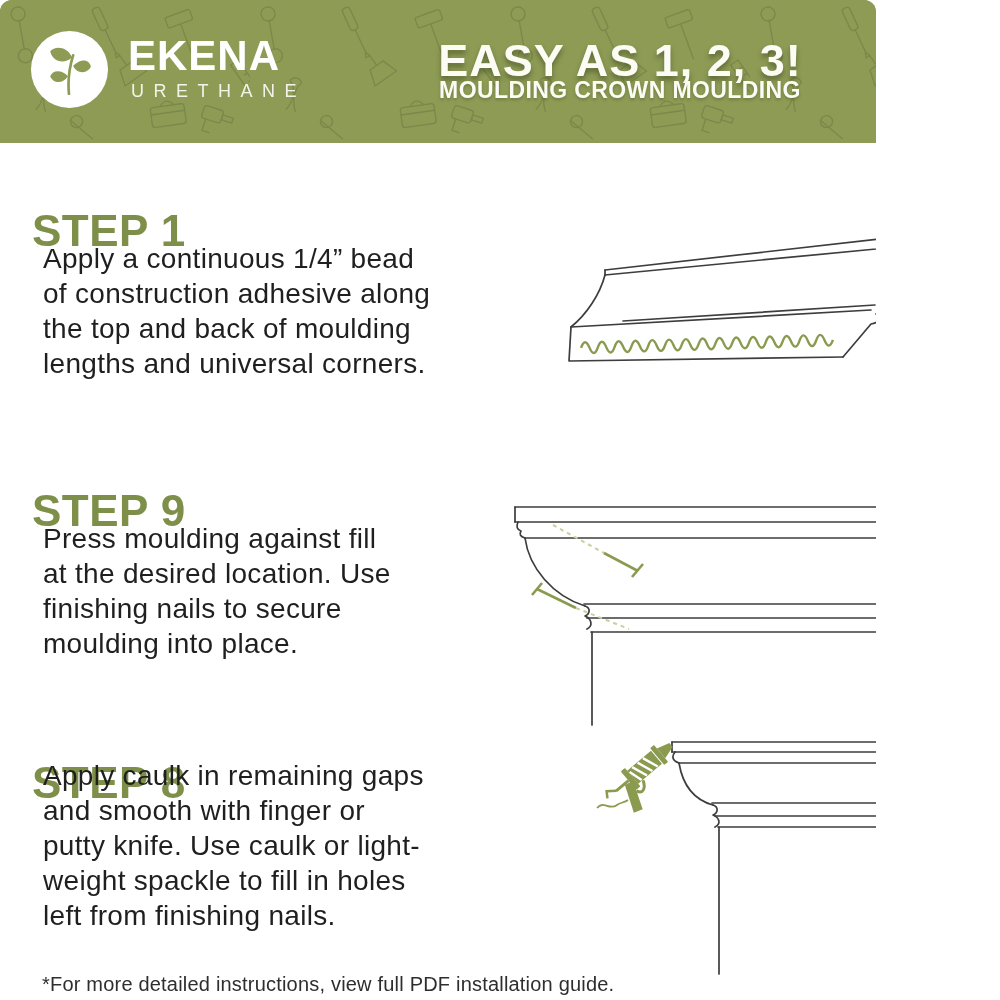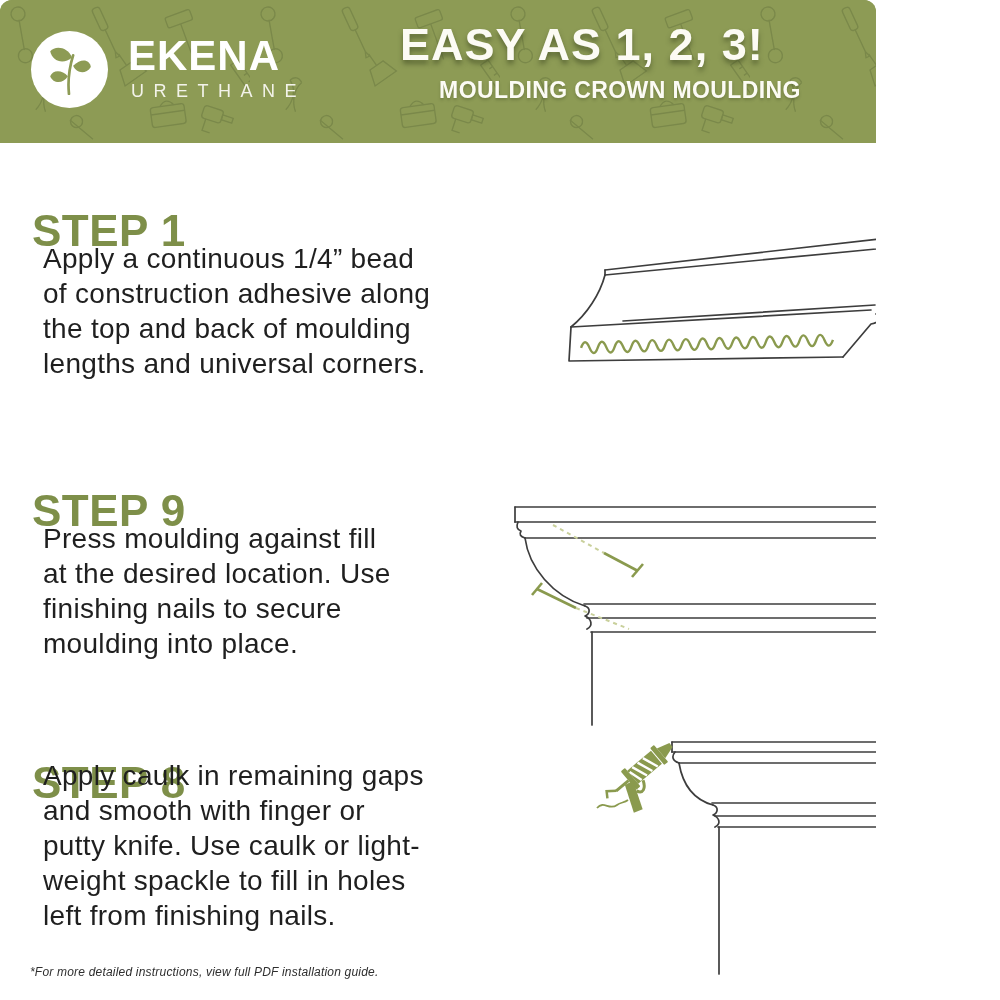--- a/index.html
+++ b/index.html
@@ -8,41 +8,41 @@
 
   
   .hero{position:absolute;left:0;top:0;width:1000px;height:143px;background:#8d9b55;overflow:hidden;}
   .hero-bg{position:absolute;left:0;top:0;}
   .logo-circle{position:absolute;left:31px;top:31px;width:77px;height:77px;background:#ffffff;
                border-radius:50%;display:flex;align-items:center;justify-content:center;}
   .brand{position:absolute;left:128px;top:35px;font-size:42px;font-weight:800;color:#ffffff;
          letter-spacing:1px;line-height:1;}
   .brand-sub{position:absolute;left:131px;top:82px;font-size:18px;font-weight:400;color:#f3f3ea;
              letter-spacing:9.5px;line-height:1;}
-  .hero-title{position:absolute;left:400px;top:22px;width:440px;
+  .hero-title{position:absolute;left:400px;top:38px;width:440px;text-align:center;
               font-size:45px;font-weight:800;letter-spacing:1px;line-height:1;color:#fcfbf4;
               text-shadow:0 4px 5px rgba(50,60,25,.5);}
   .hero-subtitle{position:absolute;left:400px;top:77px;width:440px;text-align:center;
                  font-size:23px;font-weight:700;letter-spacing:.4px;color:#fcfbf4;
                  text-shadow:0 2px 3px rgba(50,60,25,.3);}
 
   
   .step-heading{position:absolute;font-size:44px;font-weight:700;color:#7e8f49;line-height:1;letter-spacing:.5px;}
   .step-body{position:absolute;width:490px;font-size:28px;line-height:35px;color:#1f1f1f;
              letter-spacing:.3px;white-space:pre-line;margin-left:11px;}
   #s1h{left:32px;top:172px;} #s1b{left:32px;top:213px;}
   #s2h{left:32px;top:452px;} #s2b{left:32px;top:493px;}
   #s3h{left:32px;top:724px;} #s3b{left:32px;top:730px;}
   .illus{position:absolute;}
   #svg1{left:545px;top:226px;} #svg2{left:505px;top:496px;} #svg3{left:595px;top:732px;}
   .ln{fill:none;stroke:#3d3d3d;stroke-width:1.7;stroke-linecap:round;stroke-linejoin:round;}
   .grn{stroke:#8a9a4e;} .grn-dash{stroke:#c9d09b;}
 
   
-  .footer-note{position:absolute;left:30px;top:953px;font-size:12px;font-style:italic;
+  .footer-note{position:absolute;left:42px;top:953px;font-size:20px;
                color:#2e2e2e;letter-spacing:.2px;}
 </style>
 </head>
 <body>
 
 <div id="page">
 
   <header class="hero">
     <svg class="hero-bg" width="1000" height="143">
       <defs>

